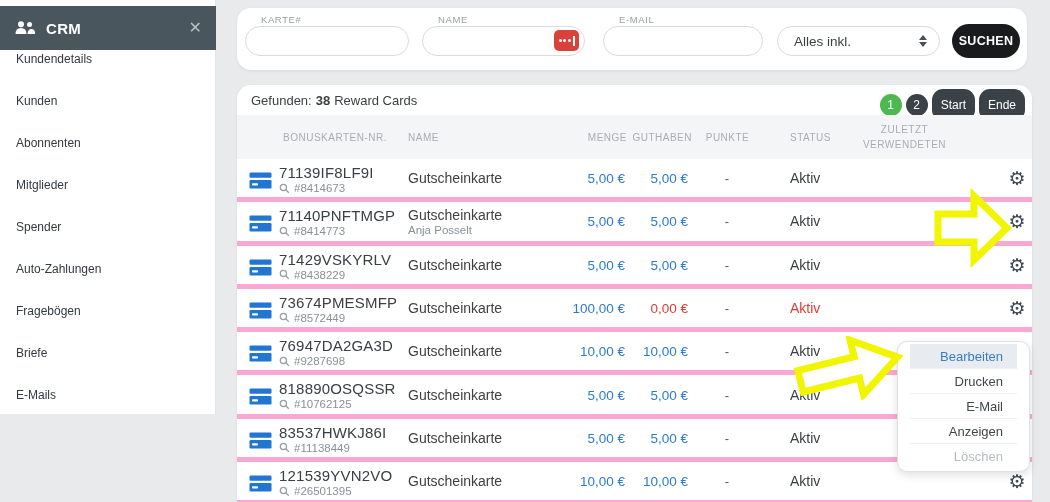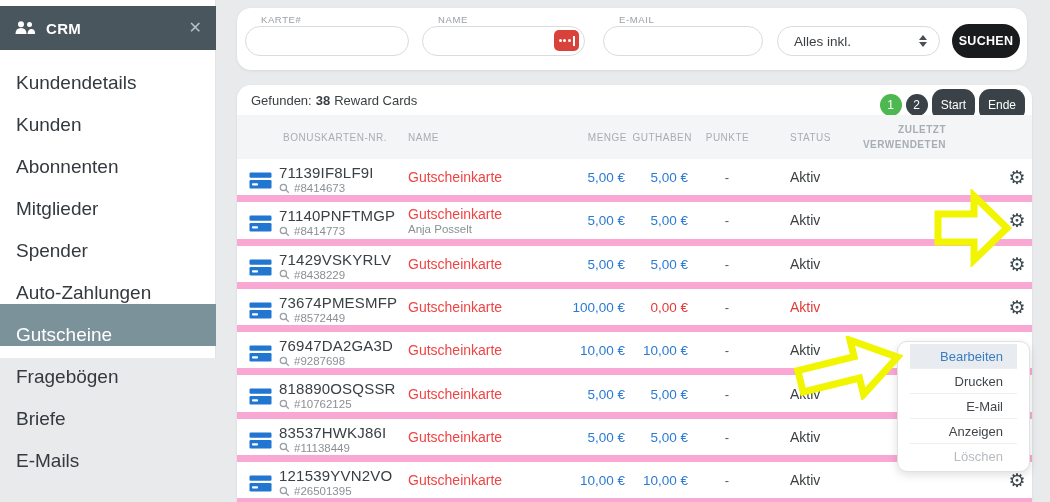--- a/index.html
+++ b/index.html
@@ -1,29 +1,29 @@
 <!DOCTYPE html>
 <html><head>
 <meta charset="utf-8">
 <style>
   * { margin:0; padding:0; box-sizing:border-box; }
   html,body { width:1050px; height:502px; }
   body { font-family:"Liberation Sans", sans-serif; background:#e9eaeb; }
   .page { position:relative; width:1050px; height:502px; overflow:hidden; background:#e9eaeb; }
 
   
-  .sidebar { position:absolute; left:0; top:0; width:216px; height:358px; background:#ffffff;
+  .sidebar { position:absolute; left:0; top:0; width:216px; height:414px; background:#ffffff;
              border-right:1px solid #e2e4e6; z-index:5; }
   .sb-header { position:absolute; left:0; top:6px; width:216px; height:44px; background:#4a565e;
                display:flex; align-items:center; padding:0 14px; color:#fff; }
   .sb-title { font-size:15px; font-weight:bold; letter-spacing:.3px; margin-left:10px; }
   .sb-close { margin-left:auto; color:#b8c0c4; font-size:16px; cursor:pointer; line-height:1; }
   .sb-items { position:absolute; top:52px; left:0; width:216px; }
-  .sb-item { height:42px; display:flex; align-items:flex-end; padding-left:16px;
-             font-size:19px; color:#33393e; cursor:pointer; }
+  .sb-item { height:42px; display:flex; align-items:flex-start; padding-left:16px;
+             font-size:12px; color:#33393e; cursor:pointer; }
   .sb-item.active { background:#7c929b; color:#ffffff; }
 
   
   .search-card { position:absolute; left:237px; top:8px; width:790px; height:62px; background:#fff;
                  border-radius:14px; box-shadow:0 1px 3px rgba(0,0,0,.08); z-index:4; }
   .sfield { position:absolute; top:10px; }
   .sfield .flabel { position:absolute; left:16px; top:-4px; font-size:9.5px; color:#9aa0a6;
                     letter-spacing:.6px; background:transparent; }
   .sfield .pill { margin-top:8px; height:30px; border:1.5px solid #d9dbdd; border-radius:16px;
                   background:#fff; width:100%; position:relative; }
@@ -59,30 +59,30 @@
   .pg.active { background:#4db750; }
   .thead { position:relative; height:44px; background:#f4f5f6; font-size:10px; color:#a7adb3;
            letter-spacing:.5px; }
   .th { position:absolute; top:0; height:44px; display:flex; align-items:center; }
   .th-bonus  { left:46px; }
   .th-name   { left:171px; }
   .th-menge  { left:330px; width:60px; justify-content:flex-end; }
   .th-guth   { left:395px; width:60px; justify-content:flex-end; }
   .th-punkte { left:468px; width:45px; justify-content:center; }
   .th-status { left:553px; }
-  .th-zuletzt{ left:610px; width:115px; justify-content:center; text-align:right; line-height:1.5;font-weight:bold; }
+  .th-zuletzt{ left:610px; width:115px; justify-content:center; text-align:center; line-height:1.5; }
 
   .rows {}
-  .trow { position:relative; height:43.3px; border-bottom:7px solid #f9a8d4; background:#fff; }
+  .trow { position:relative; height:43.3px; border-bottom:5px solid #f9a8d4; background:#fff; }
   .card-ico { position:absolute; left:12px; top:13px; }
   .cell-num { position:absolute; left:42px; top:5px; }
   .num-main { font-size:15px; color:#3a4045; font-weight:500; letter-spacing:.2px; }
   .num-ref { display:flex; align-items:center; gap:4px; font-size:11.5px; color:#8a9096; margin-top:1px; }
   .cell-name { position:absolute; left:171px; top:50%; transform:translateY(-50%); }
-  .name-link { font-size:14px; color:#ef4444; cursor:pointer;text-align:center; }
+  .name-link { font-size:14px; color:#404040; cursor:pointer;text-align:center; }
   .name-sub { font-size:11.5px; color:#8a9096; margin-top:1px; }
   .cell-menge { position:absolute; left:290px; width:98px; top:50%; transform:translateY(-50%);
                 text-align:right; font-size:13.5px; color:#2b7bd3; }
   .cell-guth { position:absolute; left:398px; width:53px; top:50%; transform:translateY(-50%);
                text-align:right; font-size:13.5px; color:#2b7bd3; }
   .cell-punkte { position:absolute; left:470px; width:40px; top:50%; transform:translateY(-50%);
                  text-align:center; font-size:13px; color:#55595e; }
   .cell-status { position:absolute; left:553px; top:50%; transform:translateY(-50%);
                  font-size:14px; color:#3c4043; }
   .red { color:#e23b36 !important; }
@@ -135,23 +135,20 @@
         </div>
         <div class="sb-item">
           <span>Mitglieder</span>
         </div>
         <div class="sb-item">
           <span>Spender</span>
         </div>
         <div class="sb-item">
           <span>Auto-Zahlungen</span>
         </div>
-        <div class="sb-item active">
-          <span>Gutscheine</span>
-        </div>
         <div class="sb-item">
           <span>Fragebögen</span>
         </div>
         <div class="sb-item">
           <span>Briefe</span>
         </div>
         <div class="sb-item">
           <span>E-Mails</span>
         </div>
       </div>

